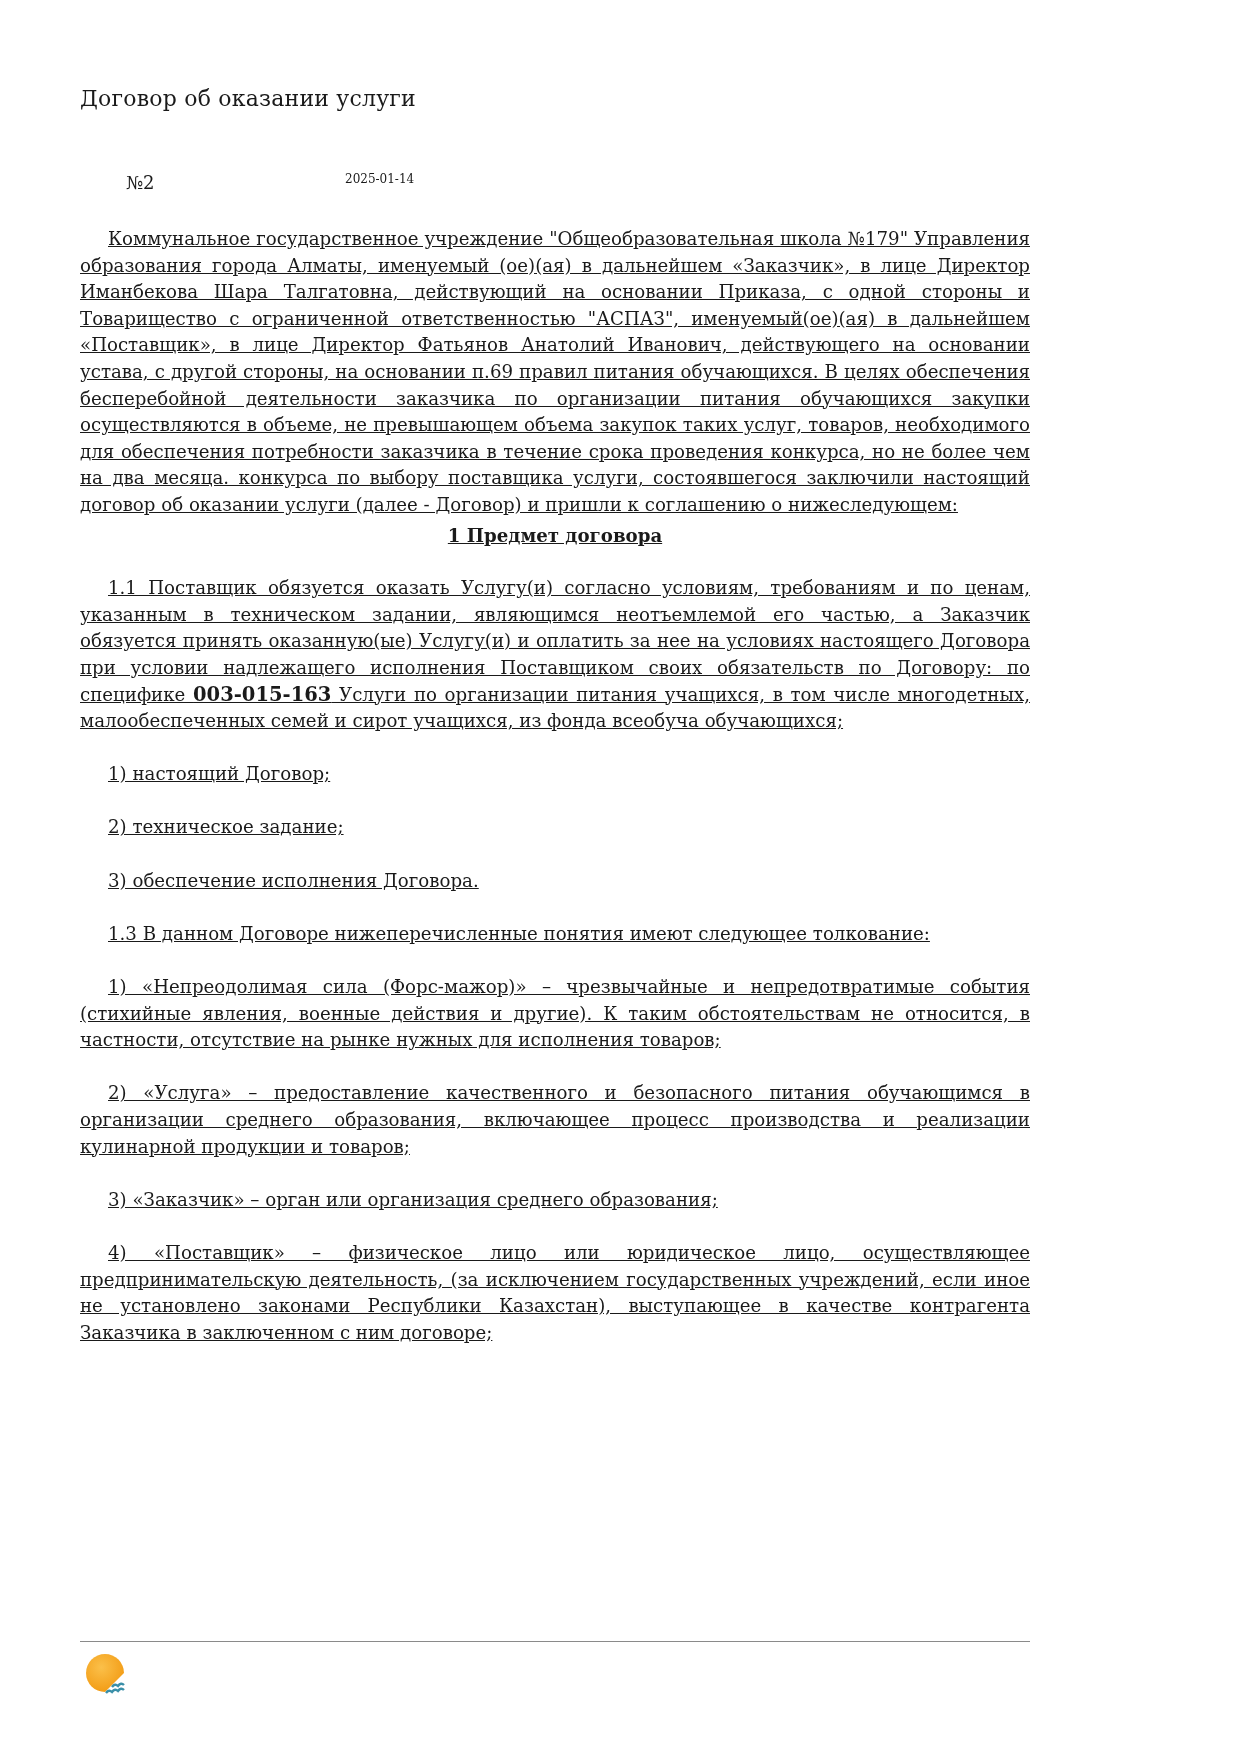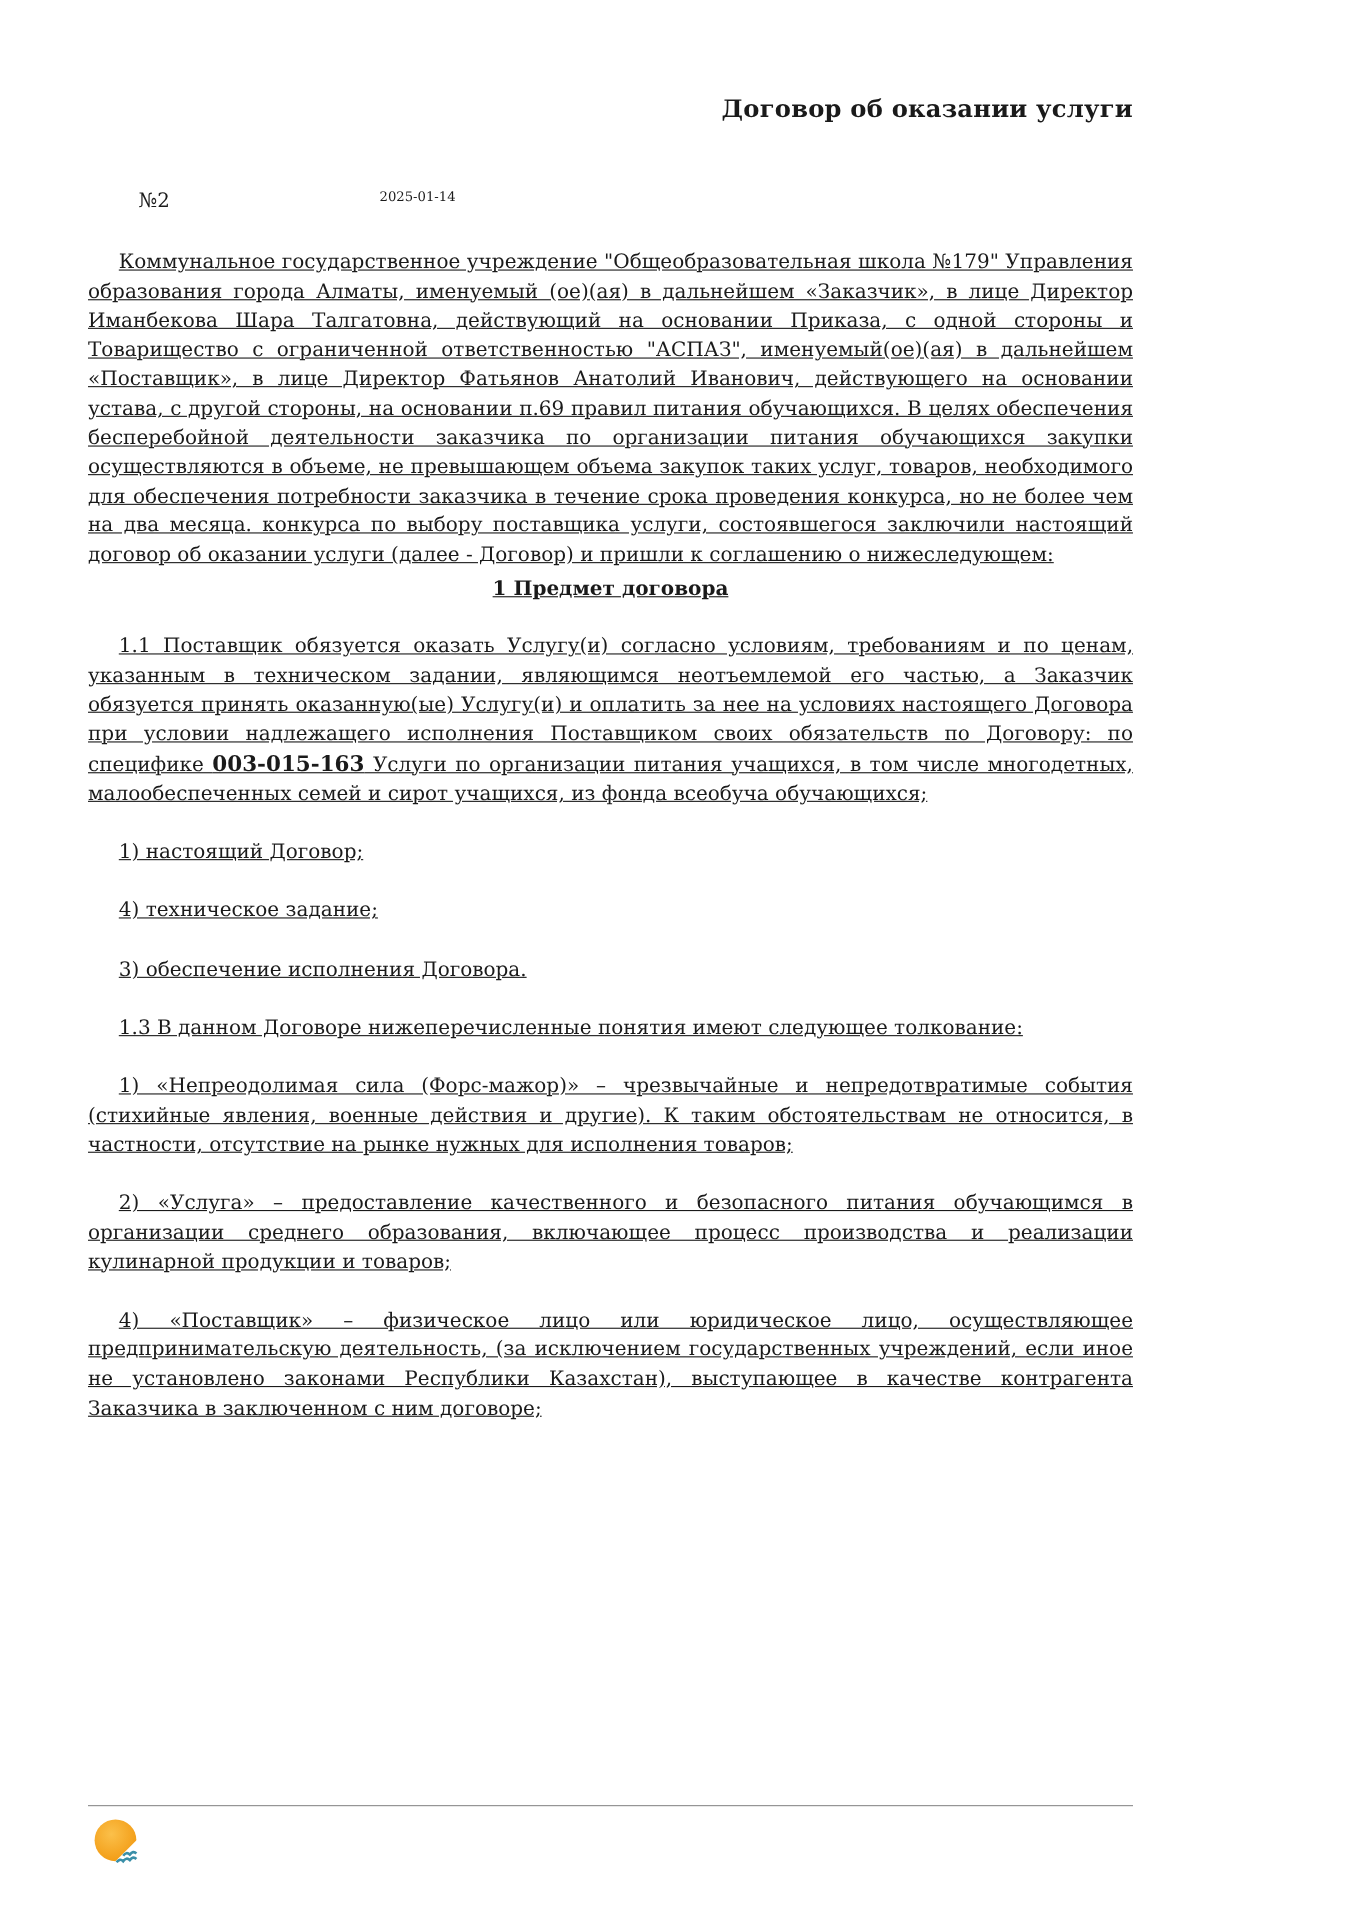--- a/index.html
+++ b/index.html
@@ -2,22 +2,22 @@
 <html><head>
 <meta charset="utf-8">
 <style>
   html, body { margin: 0; padding: 0; background: #ffffff; }
   body {
     width: 1241px; height: 1754px; position: relative; overflow: hidden;
     font-family: "DejaVu Serif", serif; color: #1a1a1a;
   }
   .page { position: absolute; left: 80px; top: 0; width: 950px; }
   .title {
-    position: absolute; left: 0; top: 86px; width: 950px; text-align: right;
-    font-weight: bold; font-size: 22px; letter-spacing: 0.2px;
+    position: absolute; left: 0; top: 86px; width: 950px; text-align: left;
+    font-weight: normal; font-size: 22px; letter-spacing: 0.2px;
   }
   .num { position: absolute; left: 46px; top: 172px; font-size: 18px; }
   .date { position: absolute; left: 265px; top: 172px; font-size: 12px; }
   .body {
     position: absolute; left: 0; top: 226px; width: 950px;
     font-size: 18.2px; line-height: 26.6px; text-decoration: underline;
   }
   p { margin: 0; text-align: justify; text-indent: 28px; }
   p.block { margin-bottom: 26.6px; }
   .section-head {
@@ -50,27 +50,28 @@
 
   <div class="body">
     <p class="intro">Коммунальное государственное учреждение "Общеобразовательная школа №179" Управления образования города Алматы, именуемый (ое)(ая) в дальнейшем «Заказчик», в лице Директор Иманбекова Шара Талгатовна, действующий на основании Приказа, с одной стороны и Товарищество с ограниченной ответственностью "АСПАЗ", именуемый(ое)(ая) в дальнейшем «Поставщик», в лице Директор Фатьянов Анатолий Иванович, действующего на основании устава, с другой стороны, на основании п.69 правил питания обучающихся. В целях обеспечения бесперебойной деятельности заказчика по организации питания обучающихся закупки осуществляются в объеме, не превышающем объема закупок таких услуг, товаров, необходимого для обеспечения потребности заказчика в течение срока проведения конкурса, но не более чем на два месяца. конкурса по выбору поставщика услуги, состоявшегося заключили настоящий договор об оказании услуги (далее - Договор) и пришли к соглашению о нижеследующем:</p>
 
     <div class="section-head" style="margin-top:4px;">1 Предмет договора</div>
 
     <p class="block"><span>1.1 Поставщик обязуется оказать Услугу(и) согласно условиям, требованиям и по ценам, указанным в техническом задании, являющимся неотъемлемой его частью, а Заказчик обязуется принять оказанную(ые) Услугу(и) и оплатить за нее на условиях настоящего Договора при условии надлежащего исполнения Поставщиком своих обязательств по Договору: по специфике </span><span class="code">003-015-163</span><span> Услуги по организации питания учащихся, в том числе многодетных, малообеспеченных семей и сирот учащихся, из фонда всеобуча обучающихся;</span></p>
 
 
     <p class="block">1) настоящий Договор;</p>
-    <p class="block">4) техническое задание;</p>
+    <p class="block">2) техническое задание;</p>
     <p class="block">3) обеспечение исполнения Договора.</p>
 
     <p class="block">1.3 В данном Договоре нижеперечисленные понятия имеют следующее толкование:</p>
 
     <p class="block">1) «Непреодолимая сила (Форс-мажор)» – чрезвычайные и непредотвратимые события (стихийные явления, военные действия и другие). К таким обстоятельствам не относится, в частности, отсутствие на рынке нужных для исполнения товаров;</p>
     <p class="block">2) «Услуга» – предоставление качественного и безопасного питания обучающимся в организации среднего образования, включающее процесс производства и реализации кулинарной продукции и товаров;</p>
+    <p class="block">3) «Заказчик» – орган или организация среднего образования;</p>
     <p class="block">4) «Поставщик» – физическое лицо или юридическое лицо, осуществляющее предпринимательскую деятельность, (за исключением государственных учреждений, если иное не установлено законами Республики Казахстан), выступающее в качестве контрагента Заказчика в заключенном с ним договоре;</p>
   </div>
 </div>
 
 <div class="footer-line"></div>
 <div class="footer">
   <span class="logo">
     <svg width="46" height="46" viewBox="0 0 46 46">
       <defs>
         <radialGradient id="sg" cx="40%" cy="35%" r="70%">

